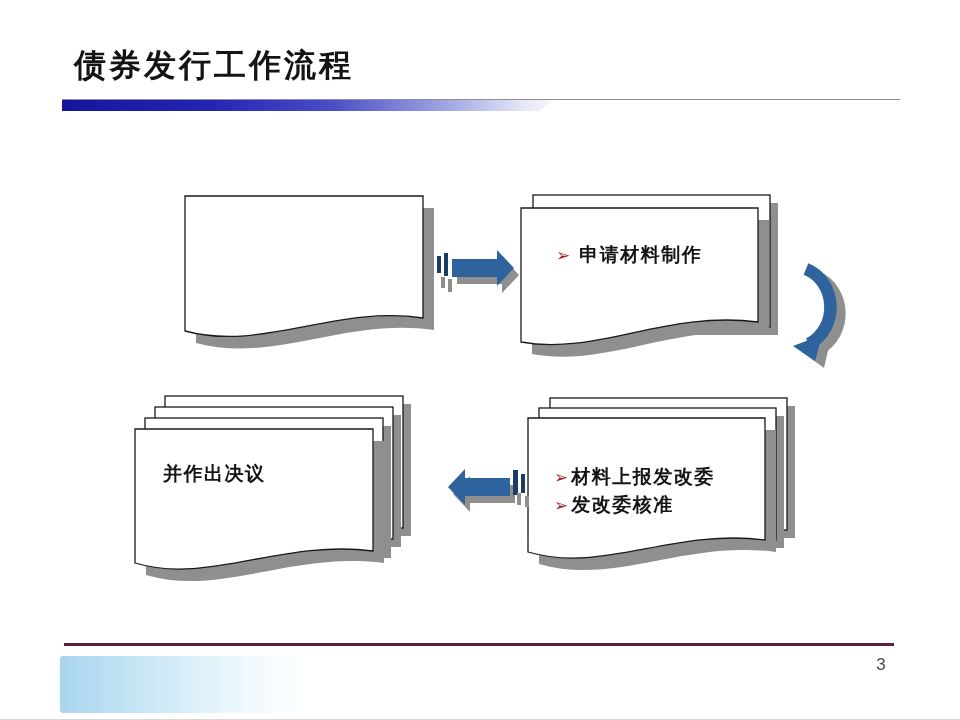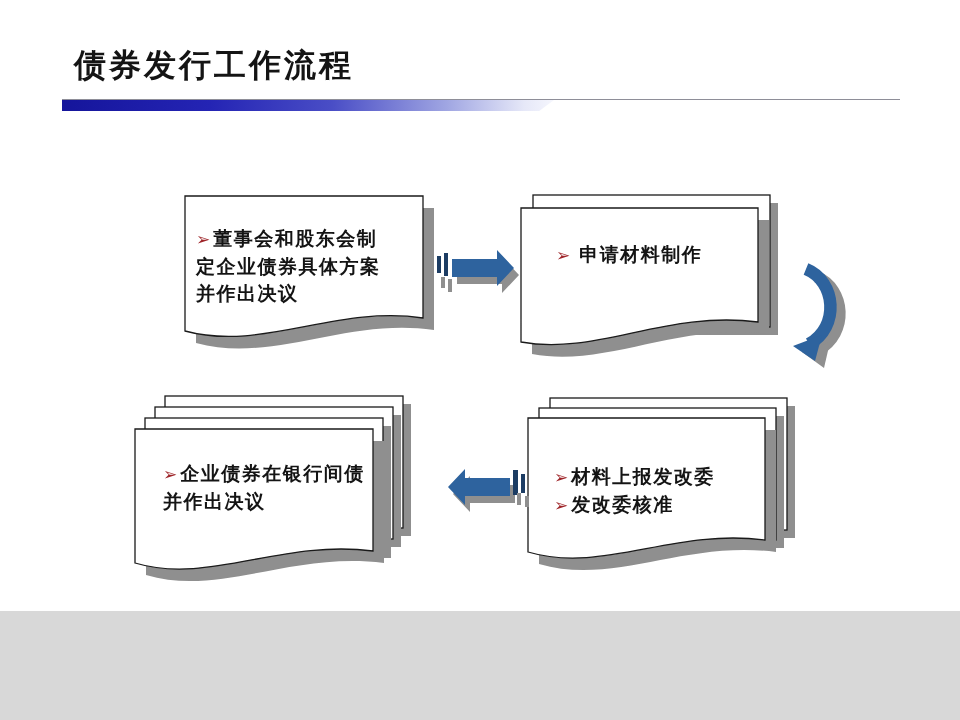--- a/index.html
+++ b/index.html
@@ -1,17 +1,17 @@
 <!DOCTYPE html>
 <html><head>
 <meta charset="utf-8">
 <style>
   html,body{margin:0;padding:0;background:#d8d8d8;}
   .slide{
-    position:relative;width:960px;height:611px;background:#ffffff;
+    position:relative;width:960px;height:719px;background:#ffffff;
     overflow:hidden;font-family:"Liberation Serif","DejaVu Serif",serif;
   }
   
   .title{
     position:absolute;left:74px;top:44px;font-size:32px;font-weight:bold;
     color:#141414;letter-spacing:3px;white-space:nowrap;
   }
   .header-hairline{position:absolute;left:62px;top:99px;width:838px;height:1px;background:#8e8e98;}
   .header-bar{
     position:absolute;left:62px;top:100px;width:492px;height:11px;
@@ -106,37 +106,31 @@
       <rect x="165" y="396" width="238" height="132" fill="#ffffff" stroke="#1a1a1a" stroke-width="1.3"></rect>
       <rect x="163" y="415" width="238" height="132" fill="#8f8f8f"></rect>
       <rect x="155" y="407" width="238" height="132" fill="#ffffff" stroke="#1a1a1a" stroke-width="1.3"></rect>
       <rect x="153" y="426" width="238" height="132" fill="#8f8f8f"></rect>
       <rect x="145" y="418" width="238" height="132" fill="#ffffff" stroke="#1a1a1a" stroke-width="1.3"></rect>
       <path d="M135 429 H373 V551 C281 539,209 585,135 563 Z" transform="translate(11,12)" fill="#8f8f8f"></path>
       <path d="M135 429 H373 V551 C281 539,209 585,135 563 Z" fill="#ffffff" stroke="#1a1a1a" stroke-width="1.3"></path>
     </g>
   </svg>
 
-  <div class="doc-text" id="text-box1">
-    <p><span class="bullet">➢</span><span>董事会和股东会制</span></p>
-    <p><span>定企业债券具体方案</span></p>
-    <p><span>并作出决议</span></p>
-  </div>
 
   <div class="doc-text" id="text-box2">
     <p><span class="bullet">➢</span><span>申请材料制作</span></p>
   </div>
 
   <div class="doc-text" id="text-box3">
     <p><span class="bullet">➢</span><span>材料上报发改委</span></p>
     <p><span class="bullet">➢</span><span>发改委核准</span></p>
   </div>
 
   <div class="doc-text" id="text-box4">
-    <p><span class="bullet">➢</span><span>企业债券在银行间债</span></p>
     <p><span>并作出决议</span></p>
   </div>
 
   <div class="footer-rule"></div>
   <div class="logo-box">
     
     
     
   </div>
   <div class="page-number">3</div>

